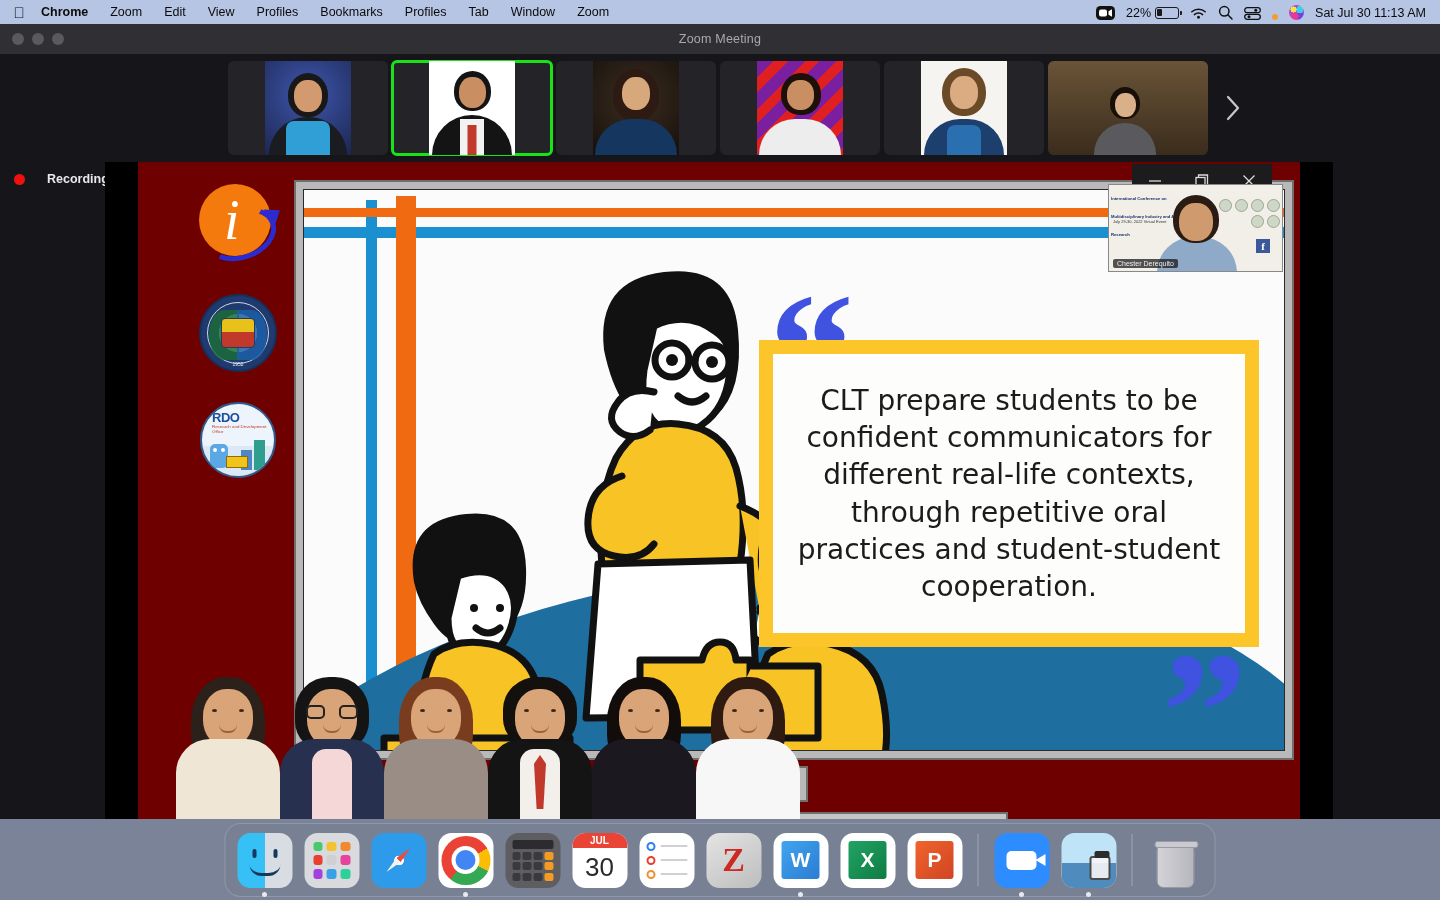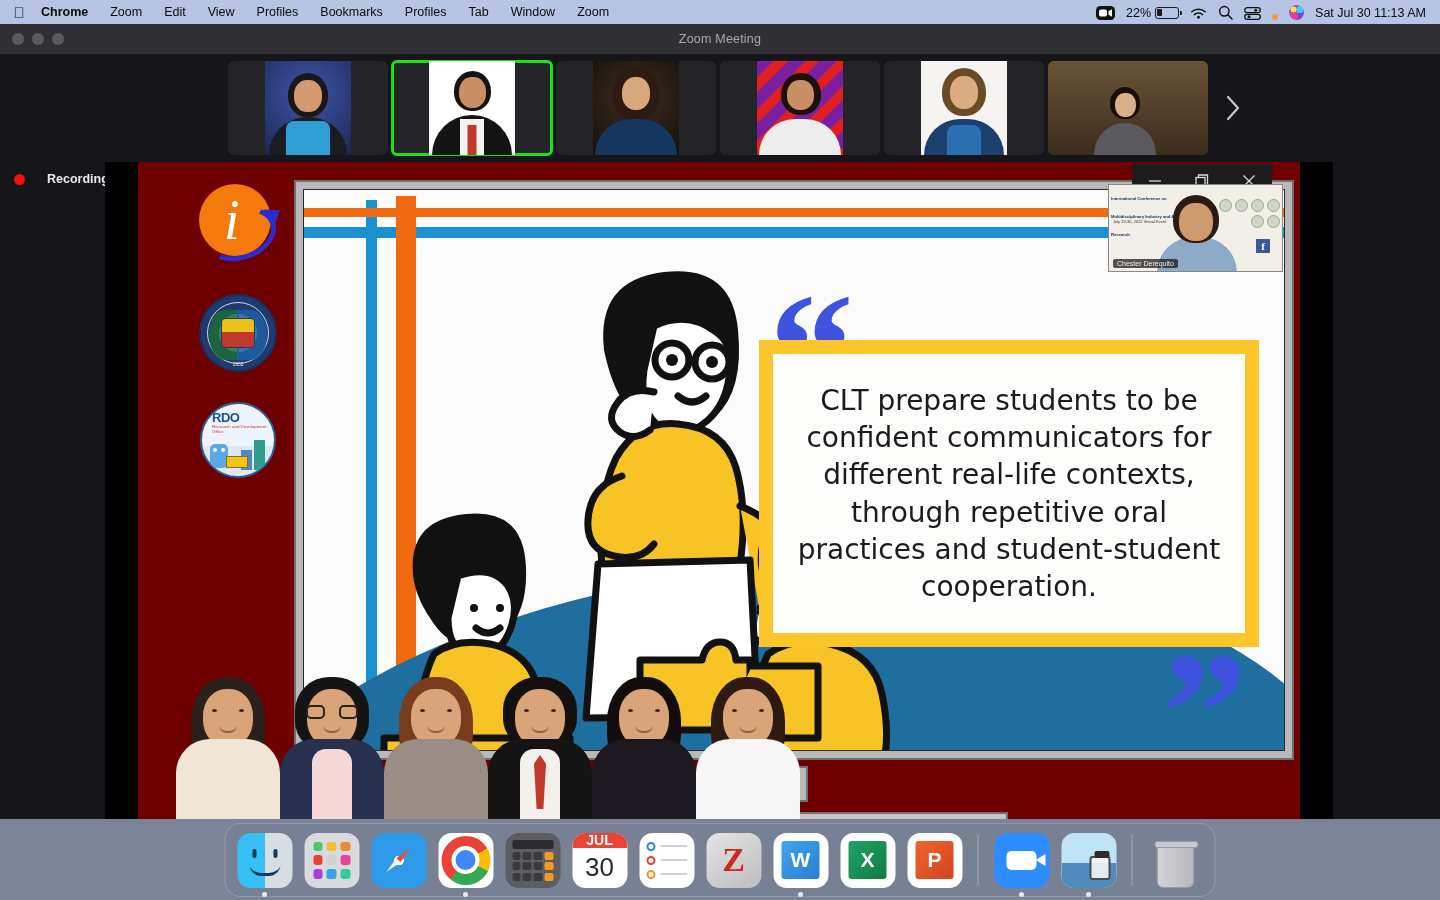--- a/index.html
+++ b/index.html
@@ -274,21 +274,21 @@
   .ic-chrome .cr { position: absolute; inset: 3px; border-radius: 50%;
     background: conic-gradient(from -60deg, #ea4335 0 120deg, #fbbc05 120deg 175deg, #34a853 175deg 280deg, #ea4335 280deg 360deg); }
   .ic-chrome .cr::after { content:""; position: absolute; left: 50%; top: 50%; transform: translate(-50%,-50%);
     width: 20px; height: 20px; border-radius: 50%; background: #4285f4; box-shadow: 0 0 0 4px #fff; }
   .ic-calc { background: #5d5d62; padding: 7px; display: flex; flex-direction: column; gap: 3px; }
   .ic-calc .screen { height: 9px; background: #2c2c30; border-radius: 2px; }
   .ic-calc .keys { flex: 1; display: grid; grid-template-columns: repeat(4, 1fr); gap: 2.5px; }
   .ic-calc .keys span { background: #3a3a3e; border-radius: 2px; }
   .ic-calc .keys span.o { background: #f59b22; }
   .ic-cal { background: #fff; display: flex; flex-direction: column; }
-  .ic-cal .m { height: 15px; background: #ea4436; color: #fff; font-size: 14px; font-weight: bold; text-align: center; line-height: 15px; }
+  .ic-cal .m { height: 15px; background: #ea4436; color: #fff; font-size: 10px; font-weight: bold; text-align: center; line-height: 15px; }
   .ic-cal .d { flex: 1; display: flex; align-items: center; justify-content: center; font-size: 26px; color: #2b2b2b; }
   .ic-rem { background: #fff; padding: 9px 7px; display: flex; flex-direction: column; gap: 5px; }
   .ic-rem .row { display: flex; align-items: center; gap: 5px; }
   .ic-rem .bullet { width: 9px; height: 9px; border-radius: 50%; border: 2px solid; }
   .ic-rem .line { flex: 1; height: 2.5px; background: #cfcfd4; border-radius: 2px; }
   .ic-zotero { background: linear-gradient(145deg,#e4e4e4,#bdbdbd); display: flex; align-items: center; justify-content: center;
     font-family: "Liberation Serif", serif; font-size: 34px; font-weight: bold; color: #cc2922; }
   .ic-word { background: #fff; display: flex; align-items: center; justify-content: center; }
   .ic-word .sq { width: 38px; height: 38px; background: linear-gradient(135deg,#41a5ee,#2b7cd3); border-radius: 3px;
     color: #fff; font-weight: bold; font-size: 21px; display: flex; align-items: center; justify-content: center; }

